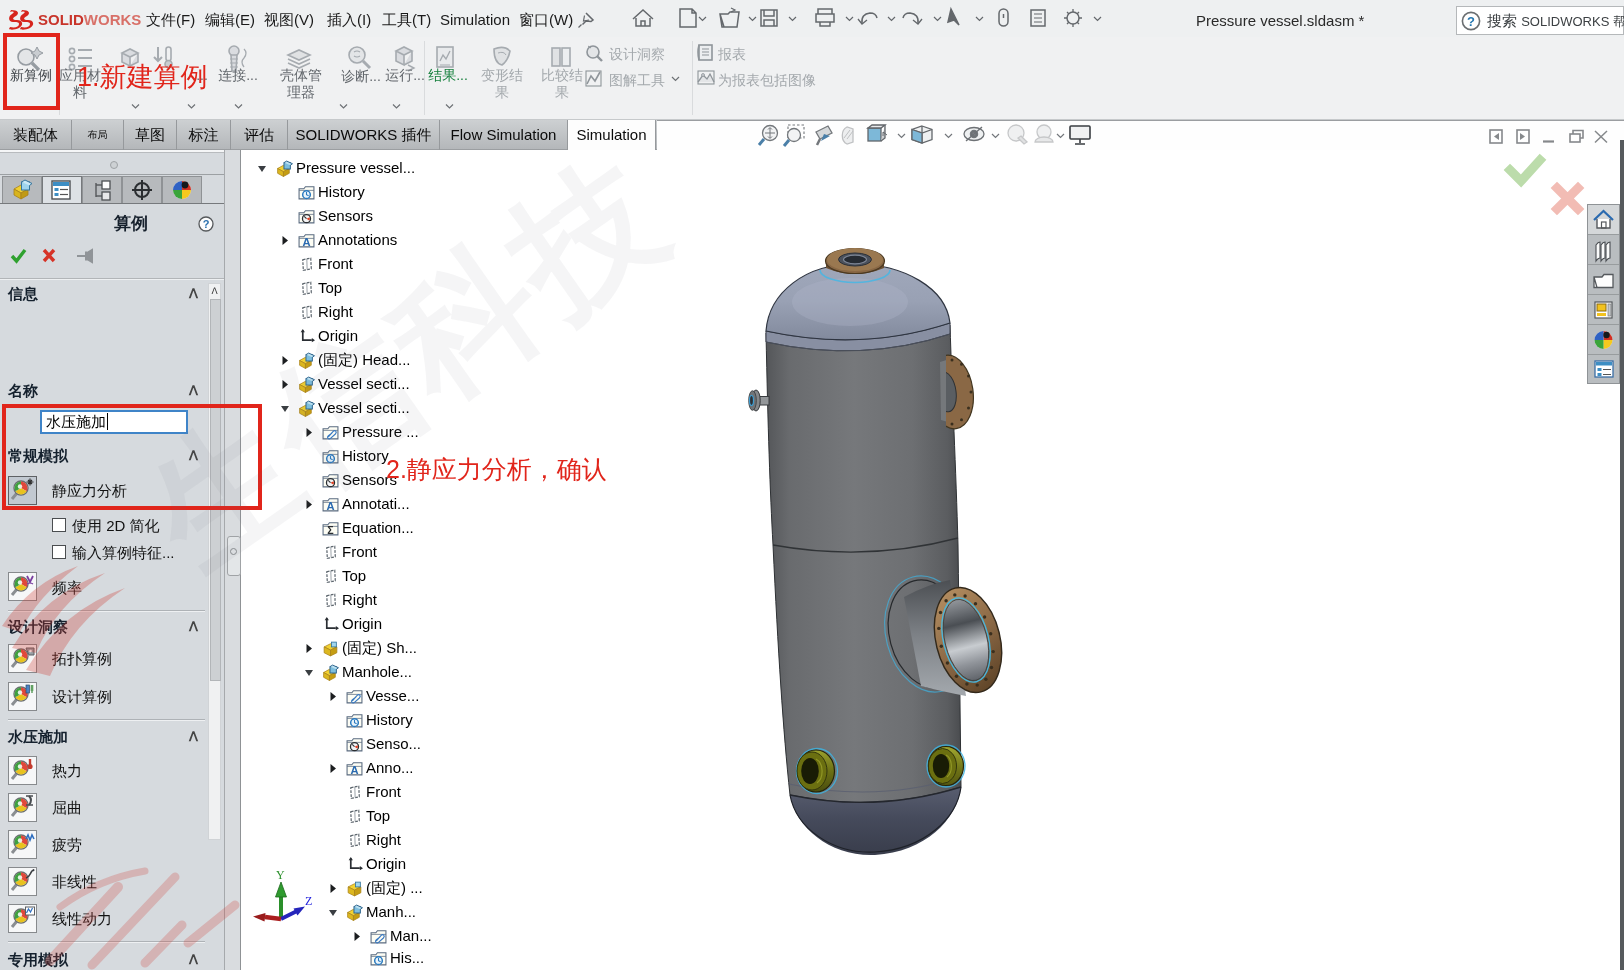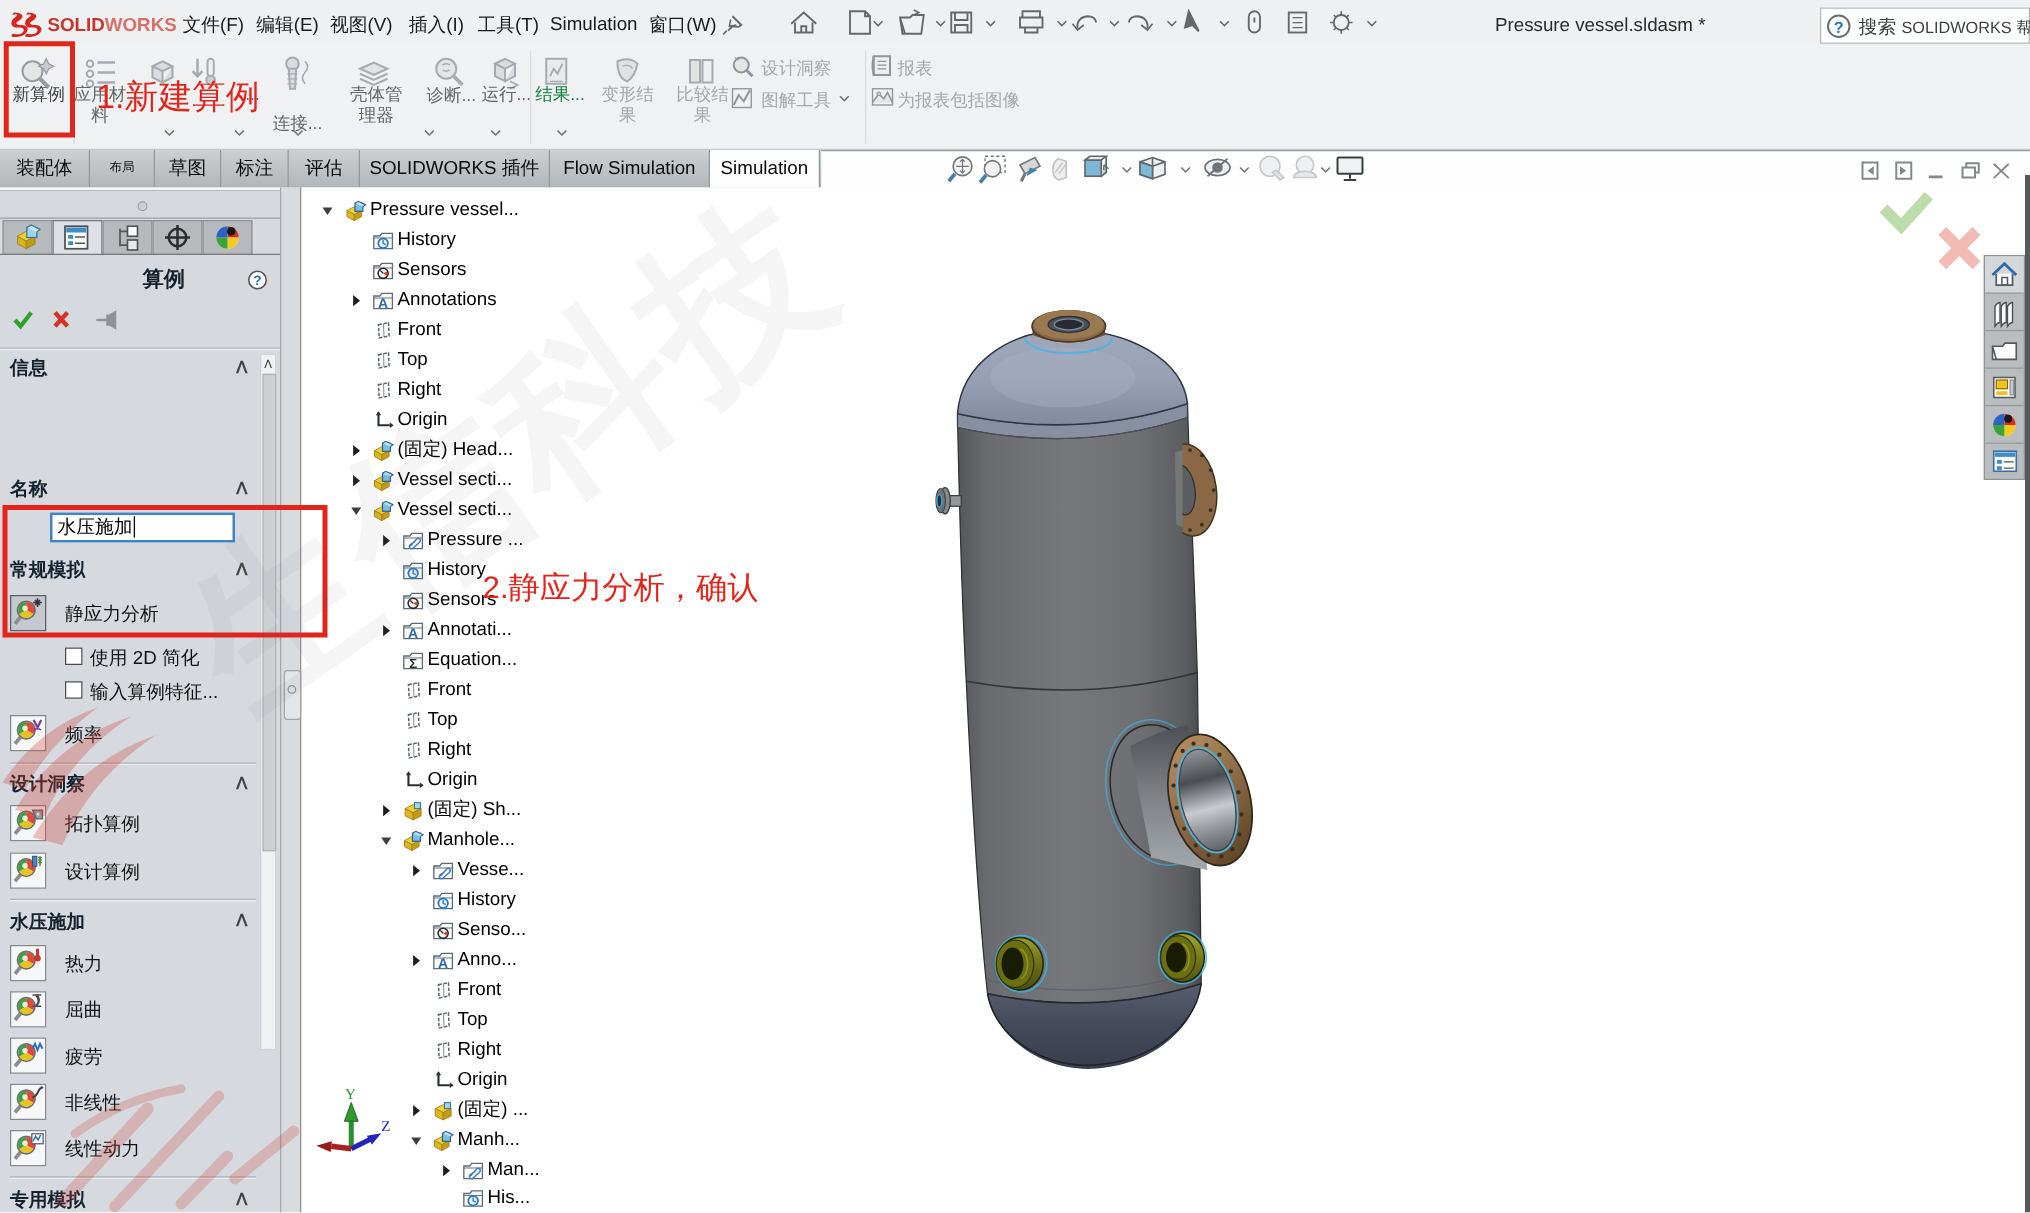--- a/index.html
+++ b/index.html
@@ -152,21 +152,21 @@
 <g transform="translate(697,29)" stroke="#8f959a">
           <path d="M1 12 l5 -7 l4 4 l3 -5 l4 8" fill="#e3e5e7" stroke-width="1.3"></path>
           <rect x="1" y="1" width="16" height="13" stroke-width="1.1"></rect>
           <circle cx="6" cy="5" r="1.5" fill="#c9cdd1" stroke-width="0.8"></circle>
         </g>
 </g>
     </svg></div>
 <div class="rlab" style="left:4px;top:67px;width:54px;color:#3f4449;">新算例</div>
 <div class="rlab" style="left:58px;top:67px;width:44px;">应用材<br>料</div>
 <div class="rlab" style="left:180px;top:67px;width:44px;">...</div>
-<div class="rlab" style="left:216px;top:67px;width:44px;margin-top:23px;">连接...</div>
+<div class="rlab" style="left:216px;top:67px;width:44px;">连接...</div>
 <div class="rlab" style="left:277px;top:67px;width:48px;">壳体管<br>理器</div>
 <div class="rlab" style="left:339px;top:68px;width:44px;">诊断...</div>
 <div class="rlab" style="left:383px;top:67px;width:44px;">运行...</div>
 <div class="rlab" style="left:426px;top:67px;width:44px;color:#15803d;">结果...</div>
 <div class="rlab" style="left:480px;top:67px;width:44px;color:#a3a8ac;">变形结<br>果</div>
 <div class="rlab" style="left:540px;top:67px;width:44px;color:#a3a8ac;">比较结<br>果</div>
 <div class="rlab" style="left:609px;top:46px;width:70px;text-align:left;color:#a3a8ac;">设计洞察</div>
 <div class="rlab" style="left:609px;top:72px;width:70px;text-align:left;color:#a3a8ac;">图解工具</div>
 <div class="rlab" style="left:718px;top:46px;width:70px;text-align:left;color:#a3a8ac;">报表</div>
 <div class="rlab" style="left:718px;top:72px;width:120px;text-align:left;color:#a3a8ac;">为报表包括图像</div>

